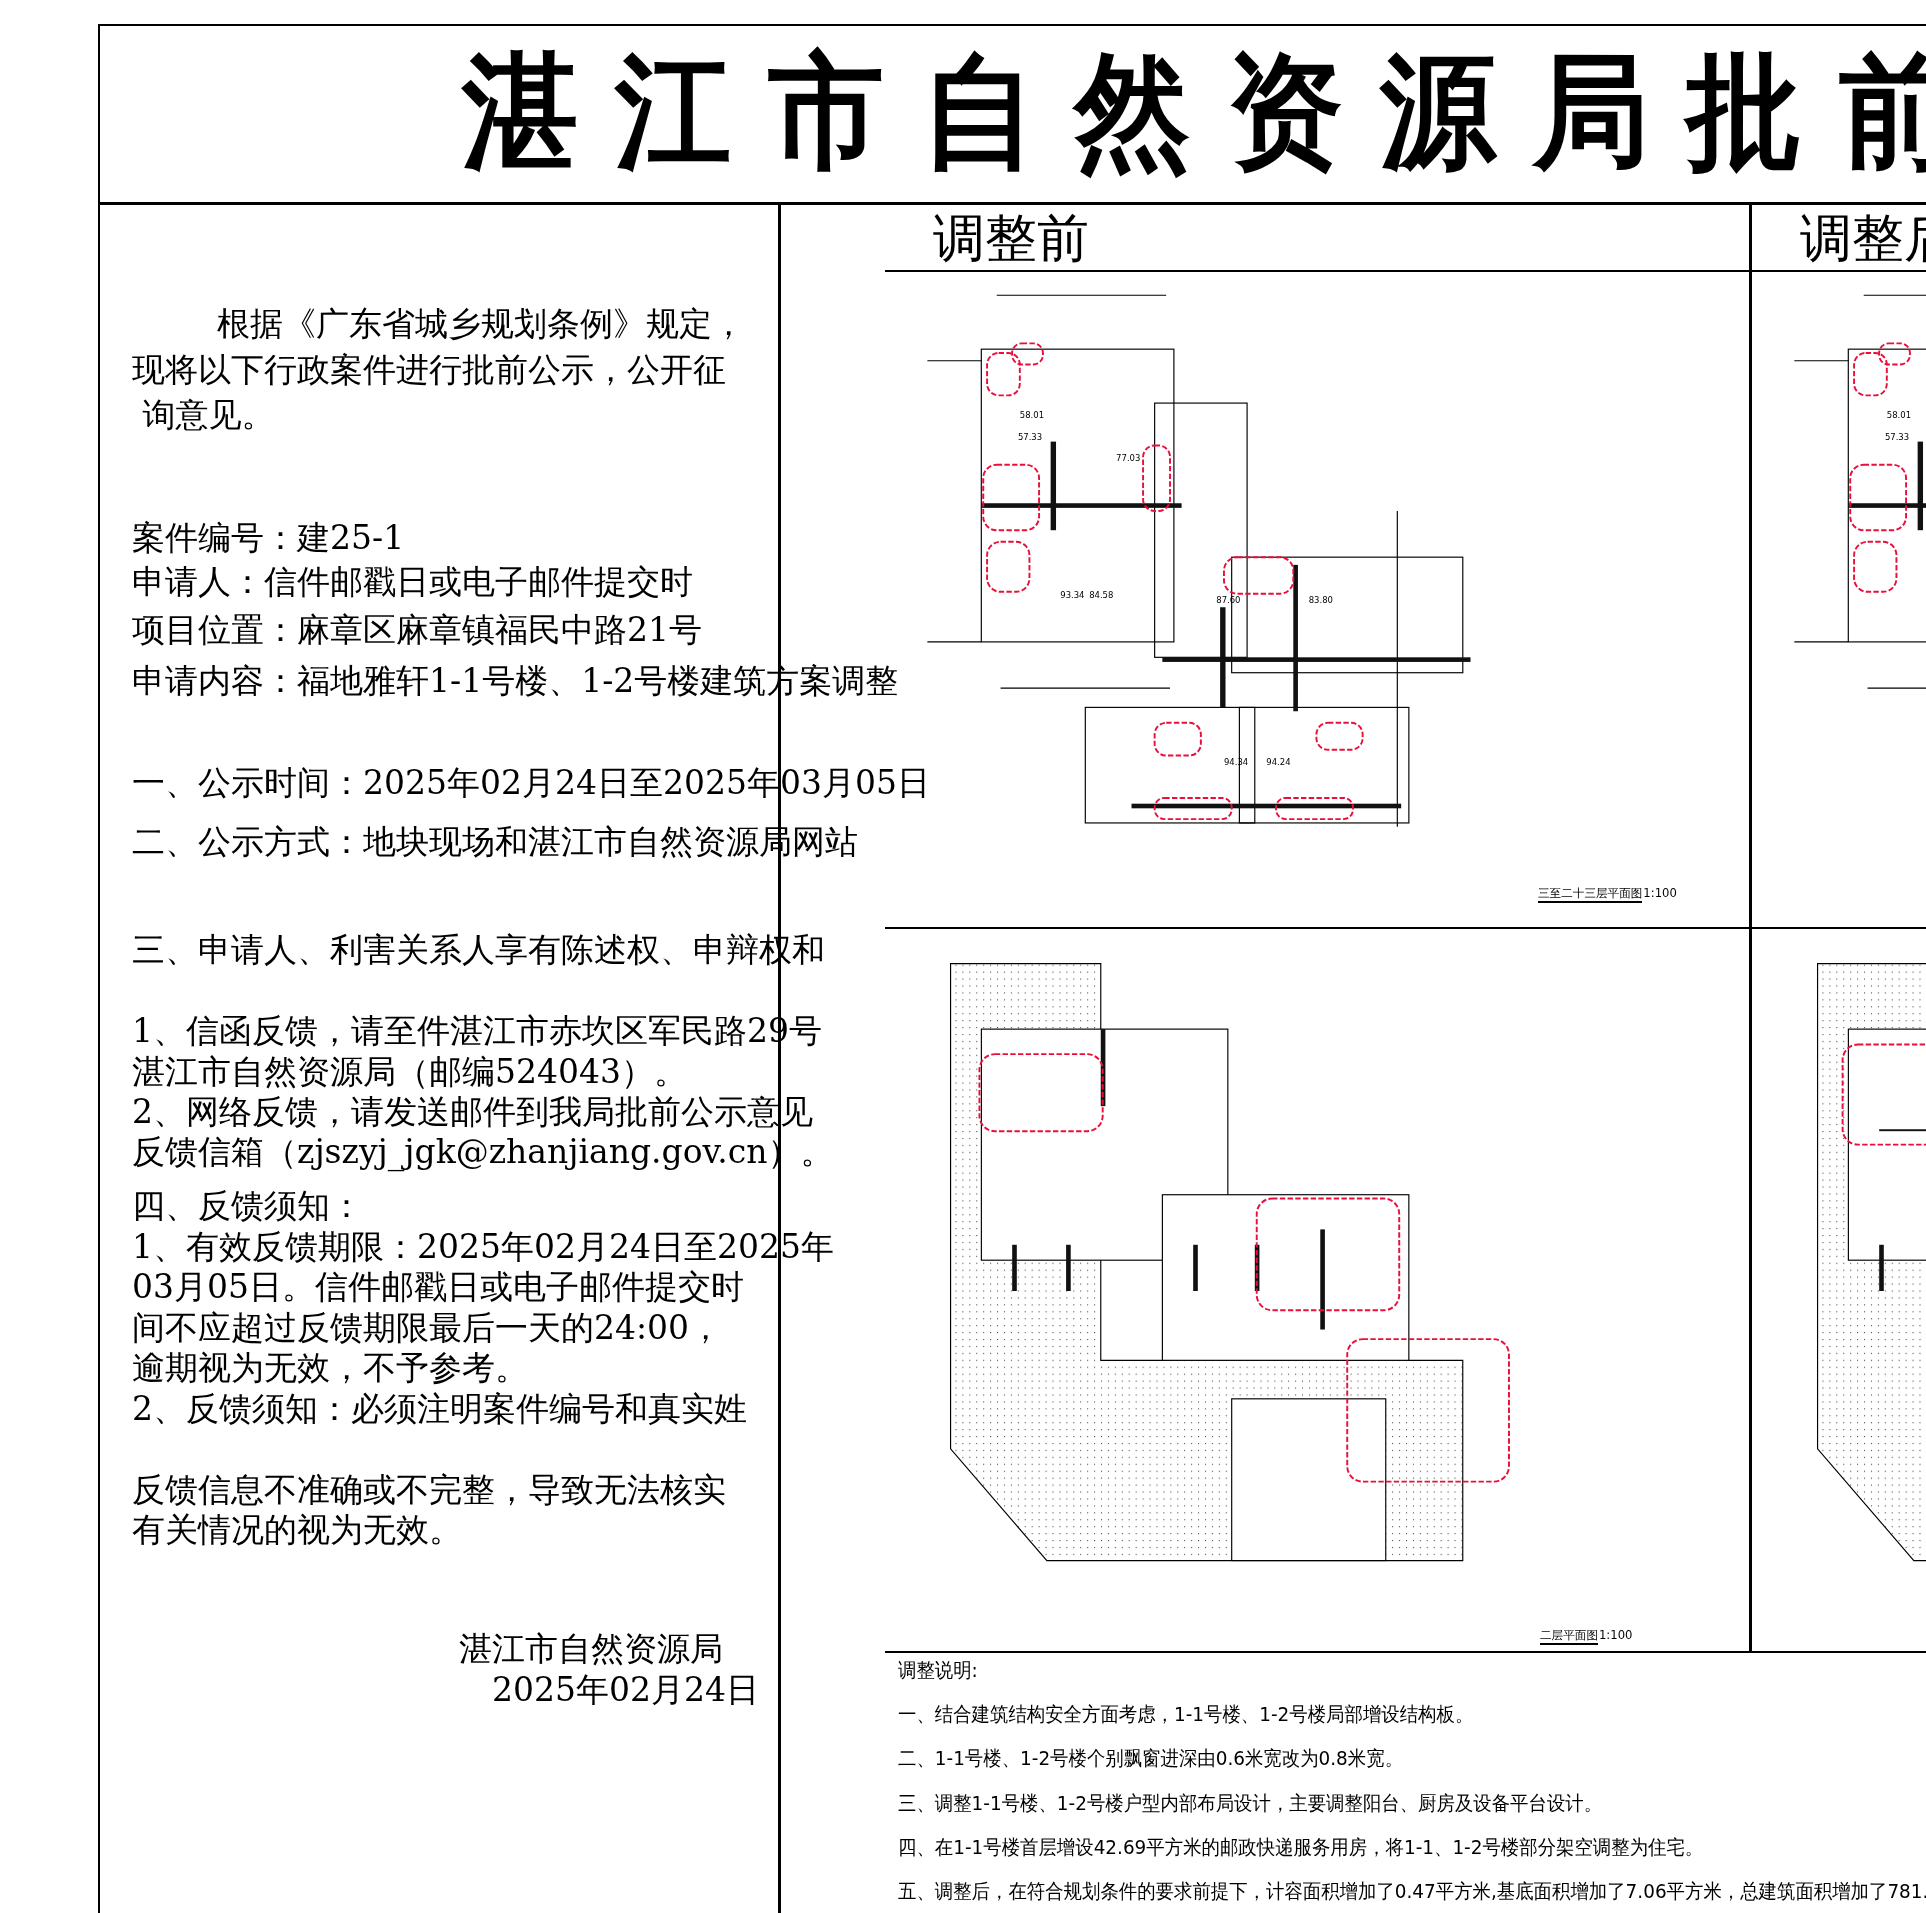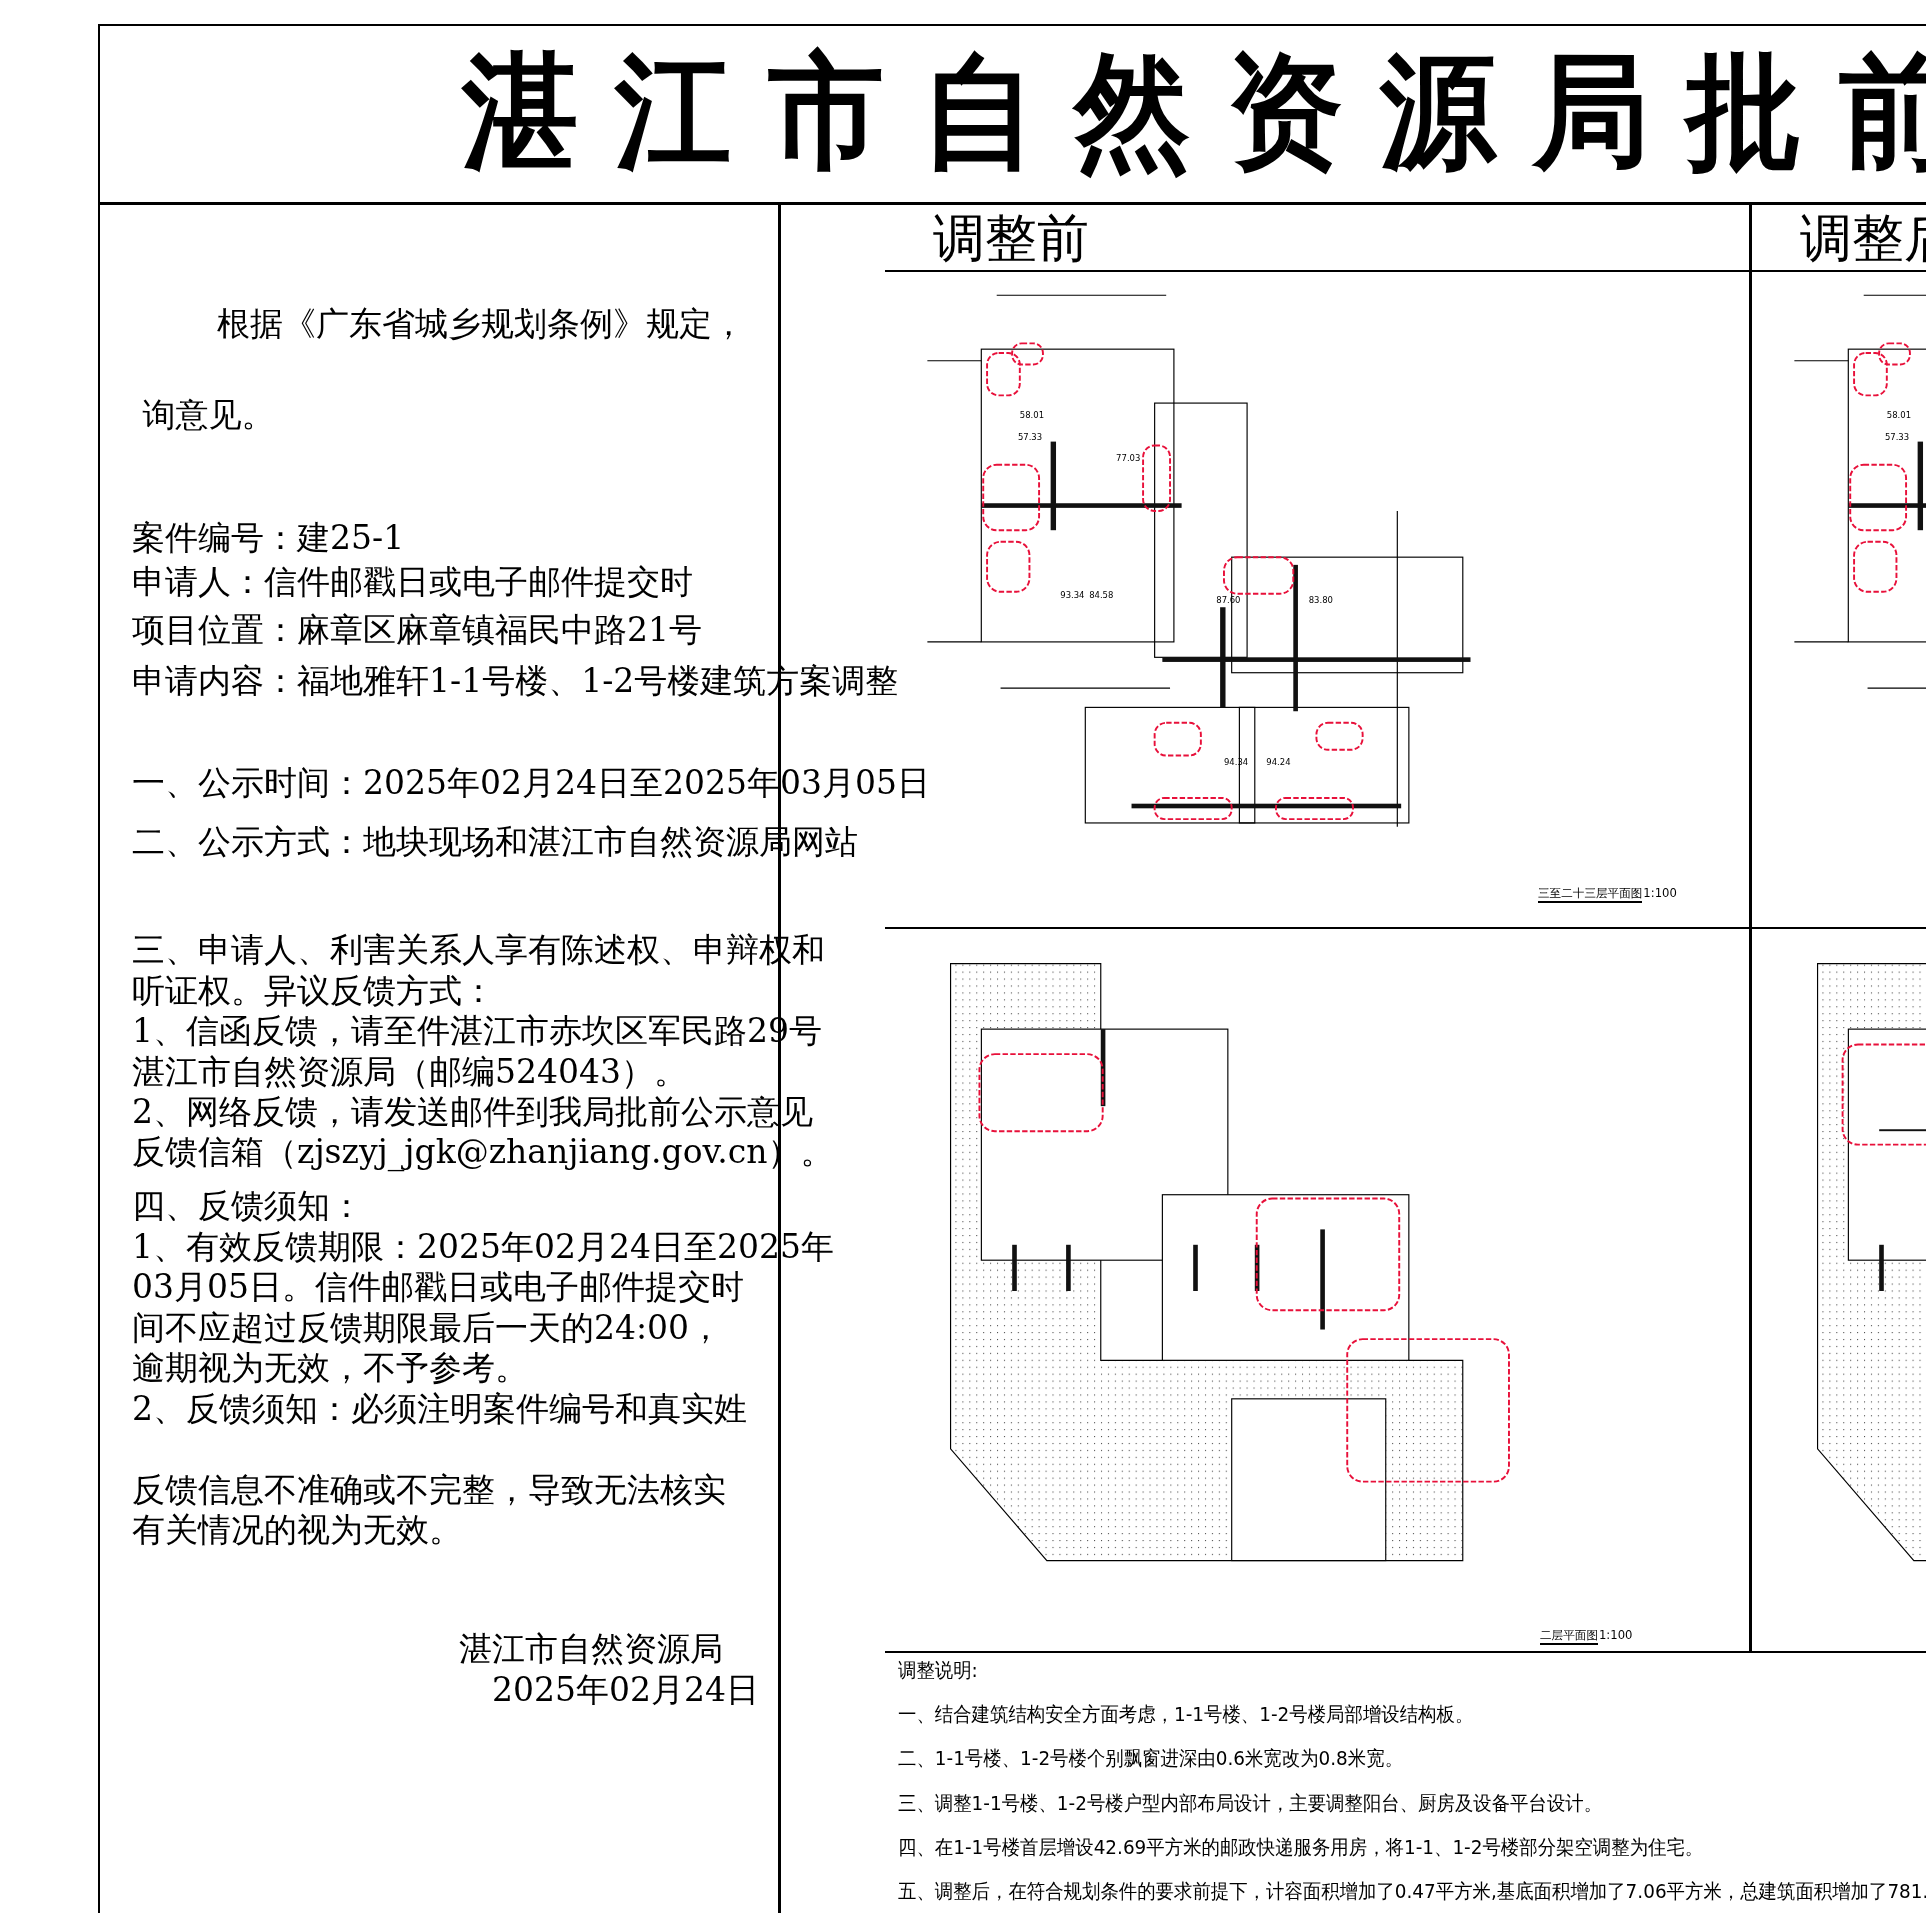--- a/index.html
+++ b/index.html
@@ -28,32 +28,32 @@
 <body>
 
 <div class="frame"></div>
 
 <div class="title-row">
   <div class="title">湛江市自然资源局批前公示</div>
 </div>
 
 <div class="left-panel">
   <div class="lp-text" style="top:98px;left:116px">根据《广东省城乡规划条例》规定，</div>
+  <div class="lp-text" style="top:144px">现将以下行政案件进行批前公示，公开征</div>
   <div class="lp-text" style="top:189px"> 询意见。</div>
 
   <div class="lp-text" style="top:312px">案件编号：建25-1</div>
   <div class="lp-text" style="top:356px">申请人：信件邮戳日或电子邮件提交时</div>
   <div class="lp-text" style="top:404px">项目位置：麻章区麻章镇福民中路21号</div>
   <div class="lp-text" style="top:455px">申请内容：福地雅轩1-1号楼、1-2号楼建筑方案调整</div>
 
   <div class="lp-text" style="top:557px">一、公示时间：2025年02月24日至2025年03月05日</div>
   <div class="lp-text" style="top:616px">二、公示方式：地块现场和湛江市自然资源局网站</div>
 
   <div class="lp-text" style="top:724px">三、申请人、利害关系人享有陈述权、申辩权和</div>
-  <div class="lp-text" style="top:765px">听证权。异议反馈方式：</div>
   <div class="lp-text" style="top:805px">1、信函反馈，请至件湛江市赤坎区军民路29号</div>
   <div class="lp-text" style="top:846px">湛江市自然资源局（邮编524043）。</div>
   <div class="lp-text" style="top:886px">2、网络反馈，请发送邮件到我局批前公示意见</div>
   <div class="lp-text" style="top:926px">反馈信箱（zjszyj_jgk@zhanjiang.gov.cn）。</div>
 
   <div class="lp-text" style="top:980px">四、反馈须知：</div>
   <div class="lp-text" style="top:1021px">1、有效反馈期限：2025年02月24日至2025年</div>
   <div class="lp-text" style="top:1061px">03月05日。信件邮戳日或电子邮件提交时</div>
   <div class="lp-text" style="top:1102px">间不应超过反馈期限最后一天的24:00，</div>
   <div class="lp-text" style="top:1142px">逾期视为无效，不予参考。</div>

